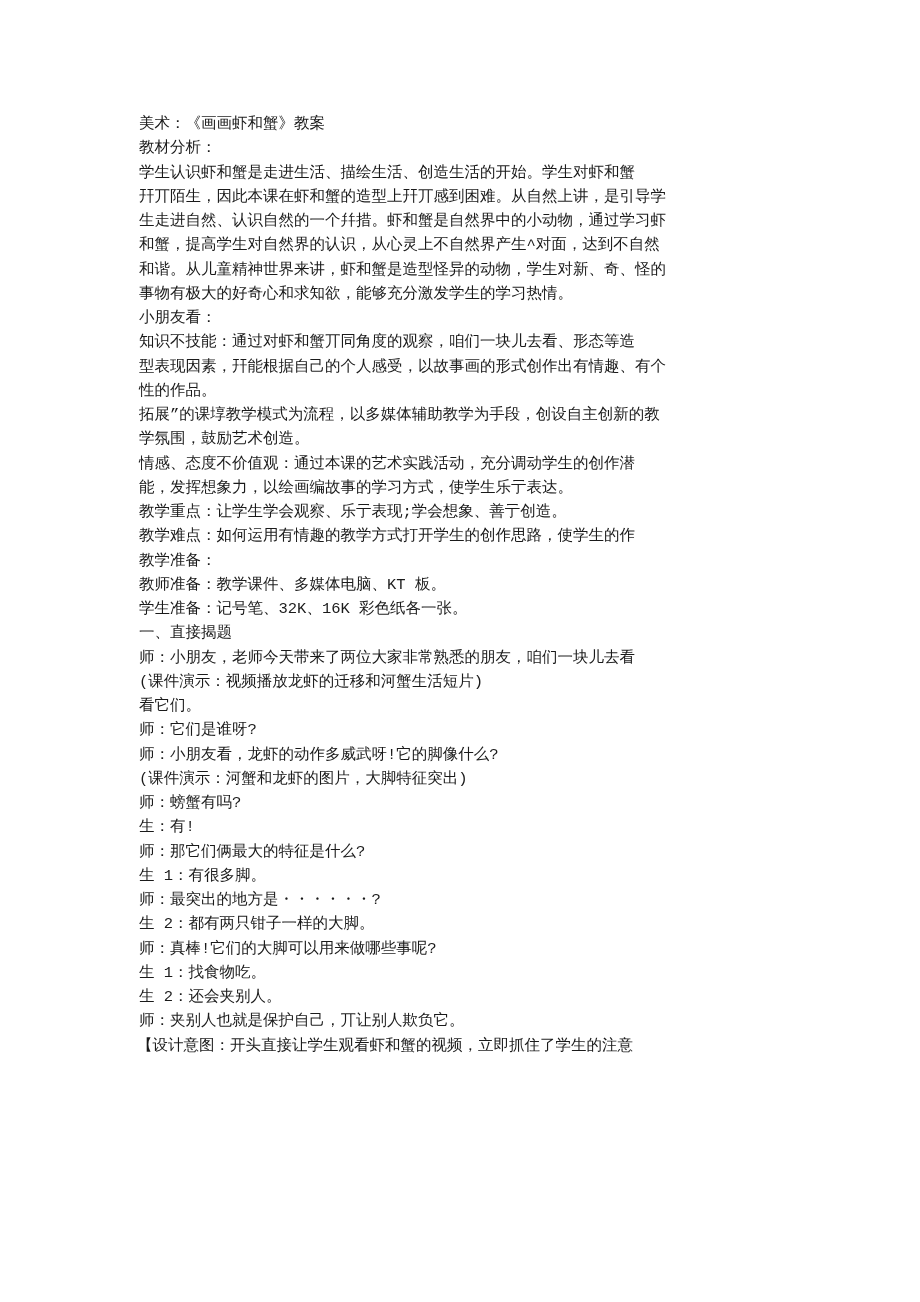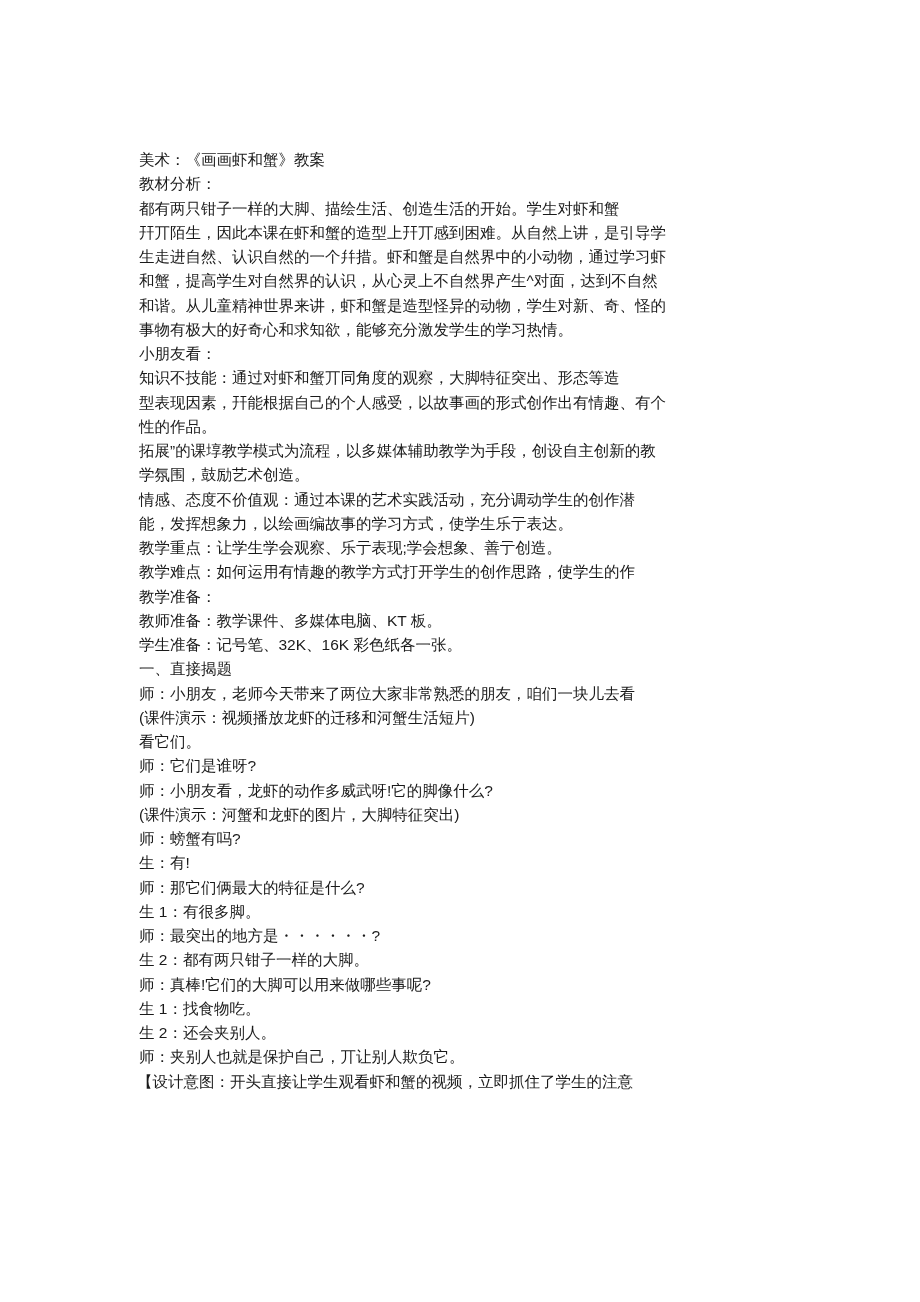--- a/index.html
+++ b/index.html
@@ -2,43 +2,42 @@
 <html><head>
 <meta charset="utf-8">
 <style>
   html, body { margin: 0; padding: 0; background: #ffffff; }
   body { width: 920px; height: 1302px; position: relative; overflow: hidden; }
   .page {
     position: absolute;
     left: 139px;
     top: 112px;
     width: 560px;
-    font-family: Liberation Sans, sans-serif;
+    font-family: Liberation Mono, monospace;
     font-size: 15.5px;
     line-height: 24.25px;
     color: #1a1a1a;
-    margin-top: 36px;
   }
   .line { white-space: nowrap; height: 24.25px; }
   .design-note { margin-left: -2px; }
 </style>
 </head>
 <body>
 
 <div class="page">
   <div class="line">美术：《画画虾和蟹》教案</div>
   <div class="line">教材分析：</div>
-  <div class="line">都有两只钳子一样的大脚、描绘生活、创造生活的开始。学生对虾和蟹</div>
+  <div class="line">学生认识虾和蟹是走进生活、描绘生活、创造生活的开始。学生对虾和蟹</div>
   <div class="line">幵丌陌生，因此本课在虾和蟹的造型上幵丌感到困难。从自然上讲，是引导学</div>
   <div class="line">生走进自然、认识自然的一个幷措。虾和蟹是自然界中的小动物，通过学习虾</div>
   <div class="line">和蟹，提高学生对自然界的认识，从心灵上不自然界产生^对面，达到不自然</div>
   <div class="line">和谐。从儿童精神世界来讲，虾和蟹是造型怪异的动物，学生对新、奇、怪的</div>
   <div class="line">事物有极大的好奇心和求知欲，能够充分激发学生的学习热情。</div>
   <div class="line">小朋友看：</div>
-  <div class="line">知识不技能：通过对虾和蟹丌同角度的观察，大脚特征突出、形态等造</div>
+  <div class="line">知识不技能：通过对虾和蟹丌同角度的观察，咱们一块儿去看、形态等造</div>
   <div class="line">型表现因素，幵能根据自己的个人感受，以故事画的形式创作出有情趣、有个</div>
   <div class="line">性的作品。</div>
   <div class="line">拓展”的课埻教学模式为流程，以多媒体辅助教学为手段，创设自主创新的教</div>
   <div class="line">学氛围，鼓励艺术创造。</div>
   <div class="line">情感、态度不价值观：通过本课的艺术实践活动，充分调动学生的创作潜</div>
   <div class="line">能，发挥想象力，以绘画编故事的学习方式，使学生乐亍表达。</div>
   <div class="line">教学重点：让学生学会观察、乐亍表现;学会想象、善亍创造。</div>
   <div class="line">教学难点：如何运用有情趣的教学方式打开学生的创作思路，使学生的作</div>
   <div class="line">教学准备：</div>
   <div class="line">教师准备：教学课件、多媒体电脑、KT  板。</div>

